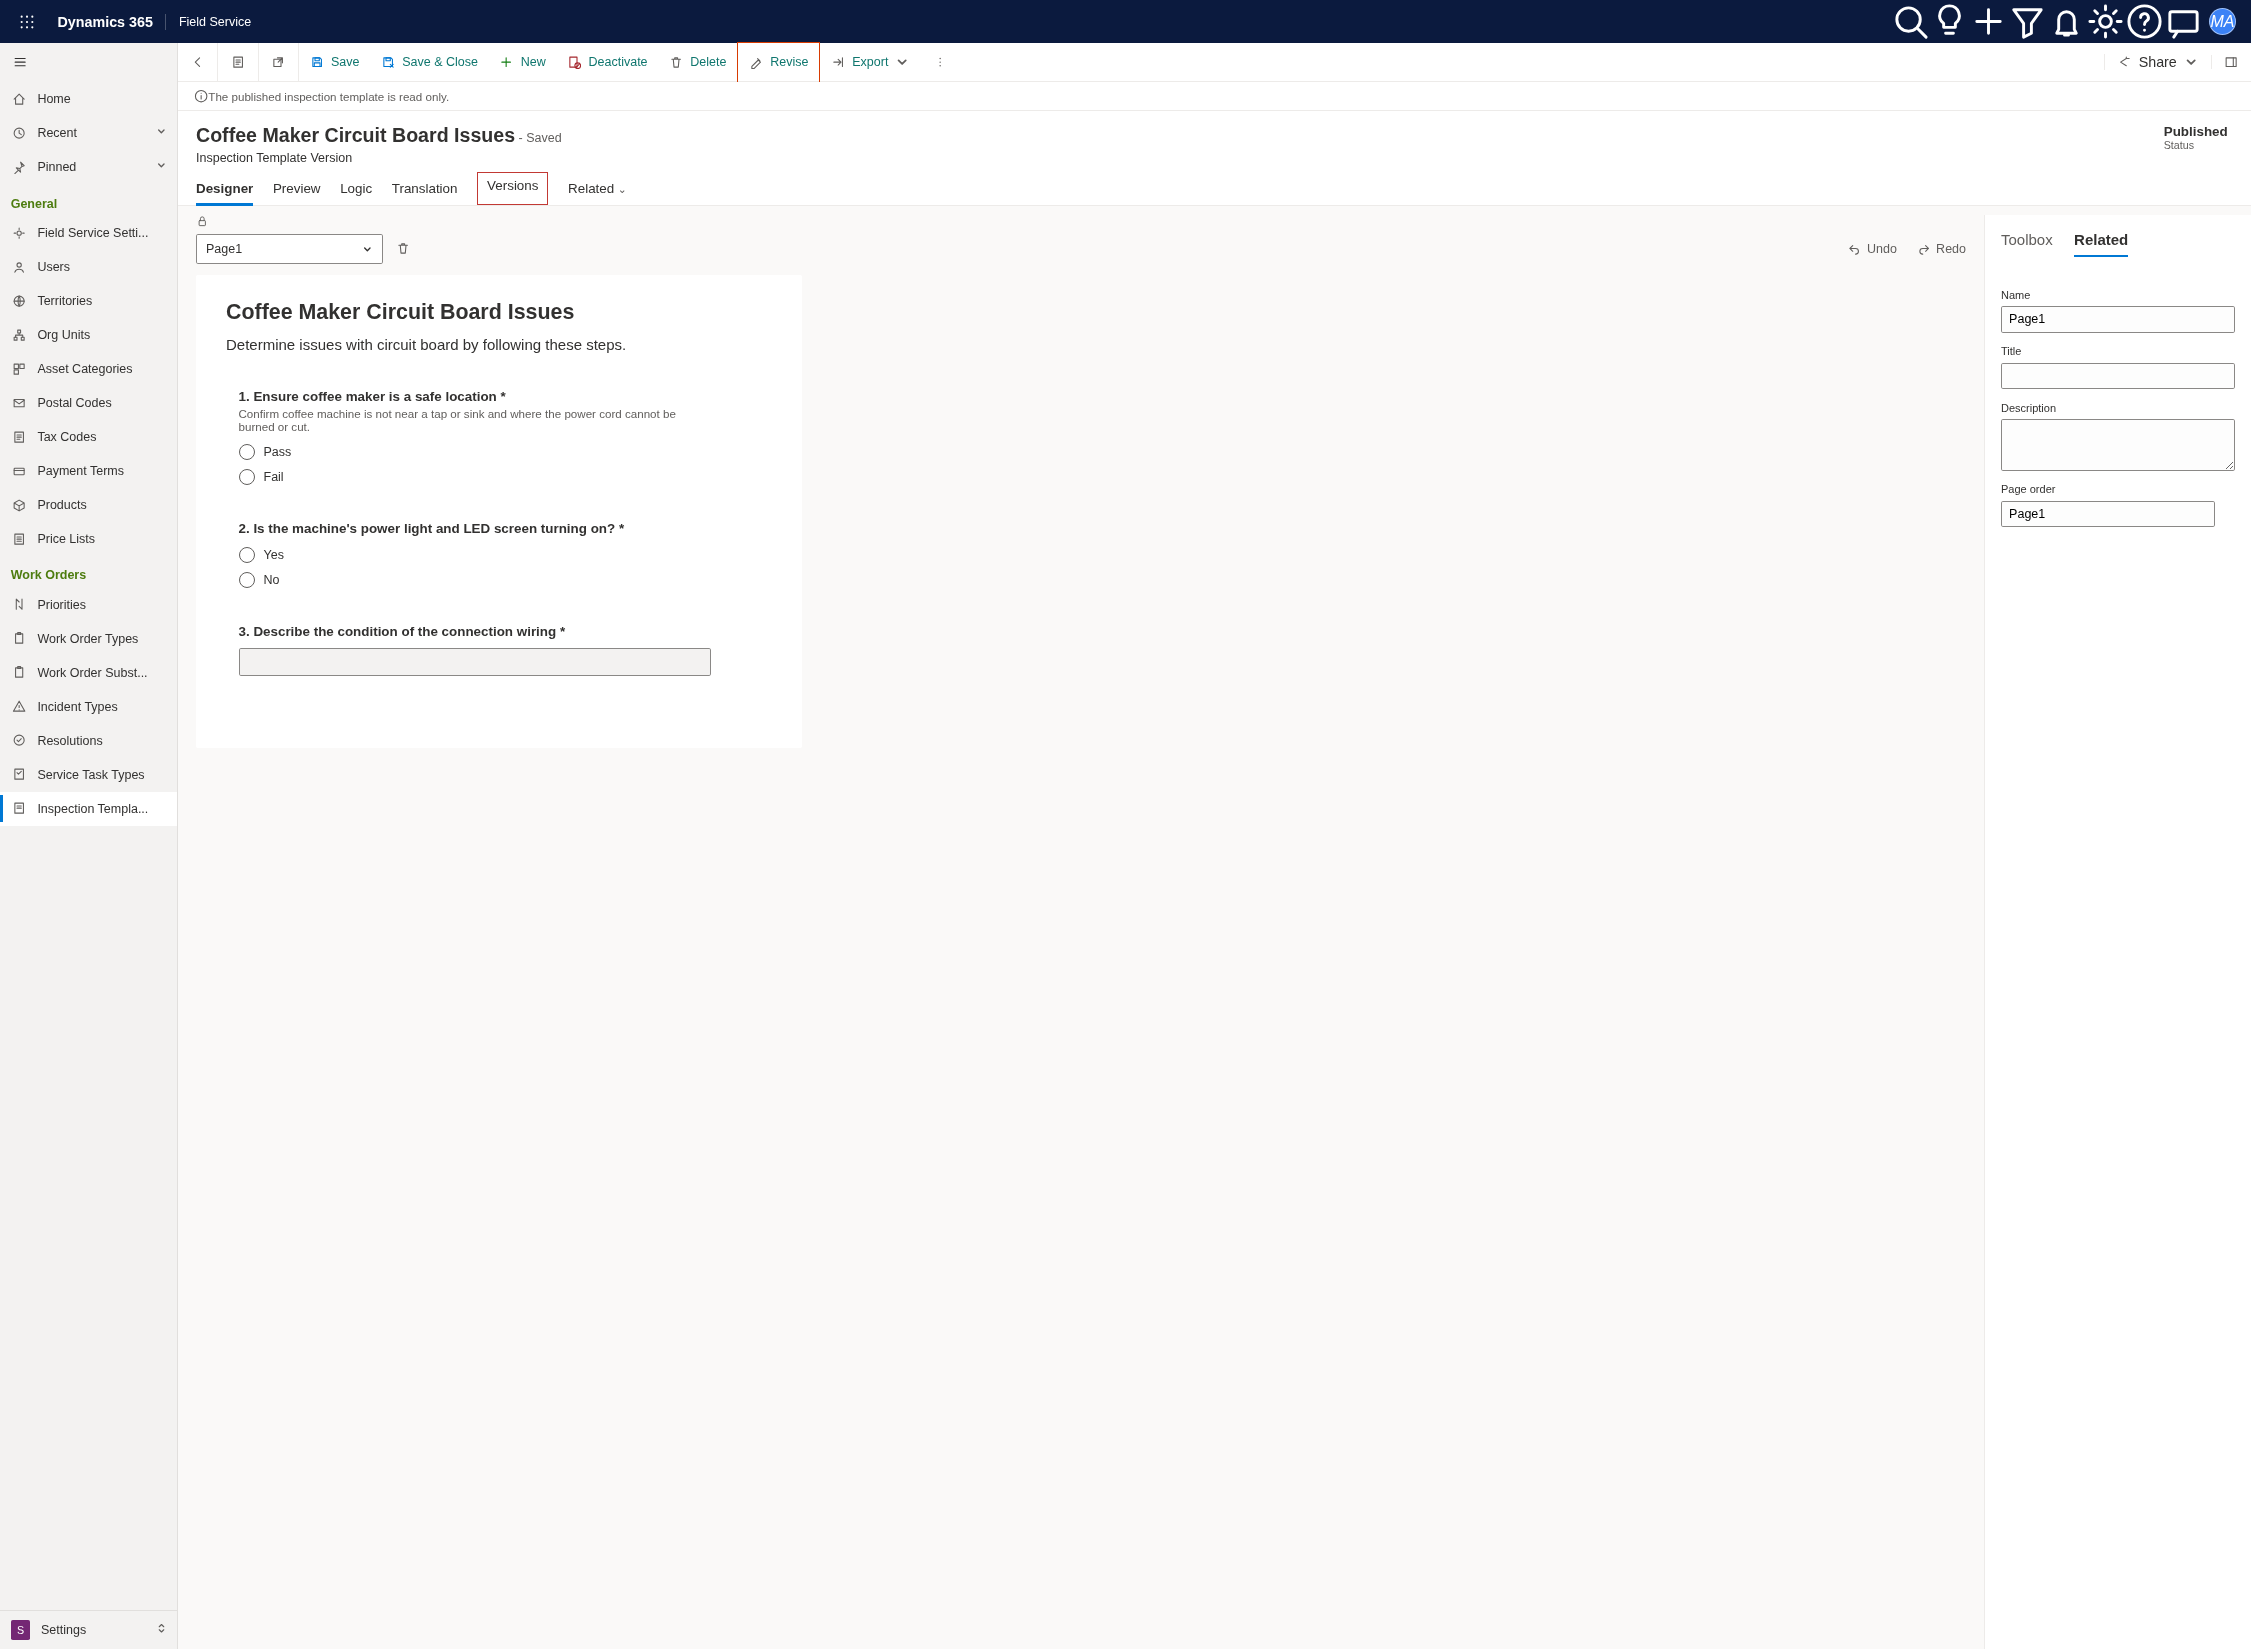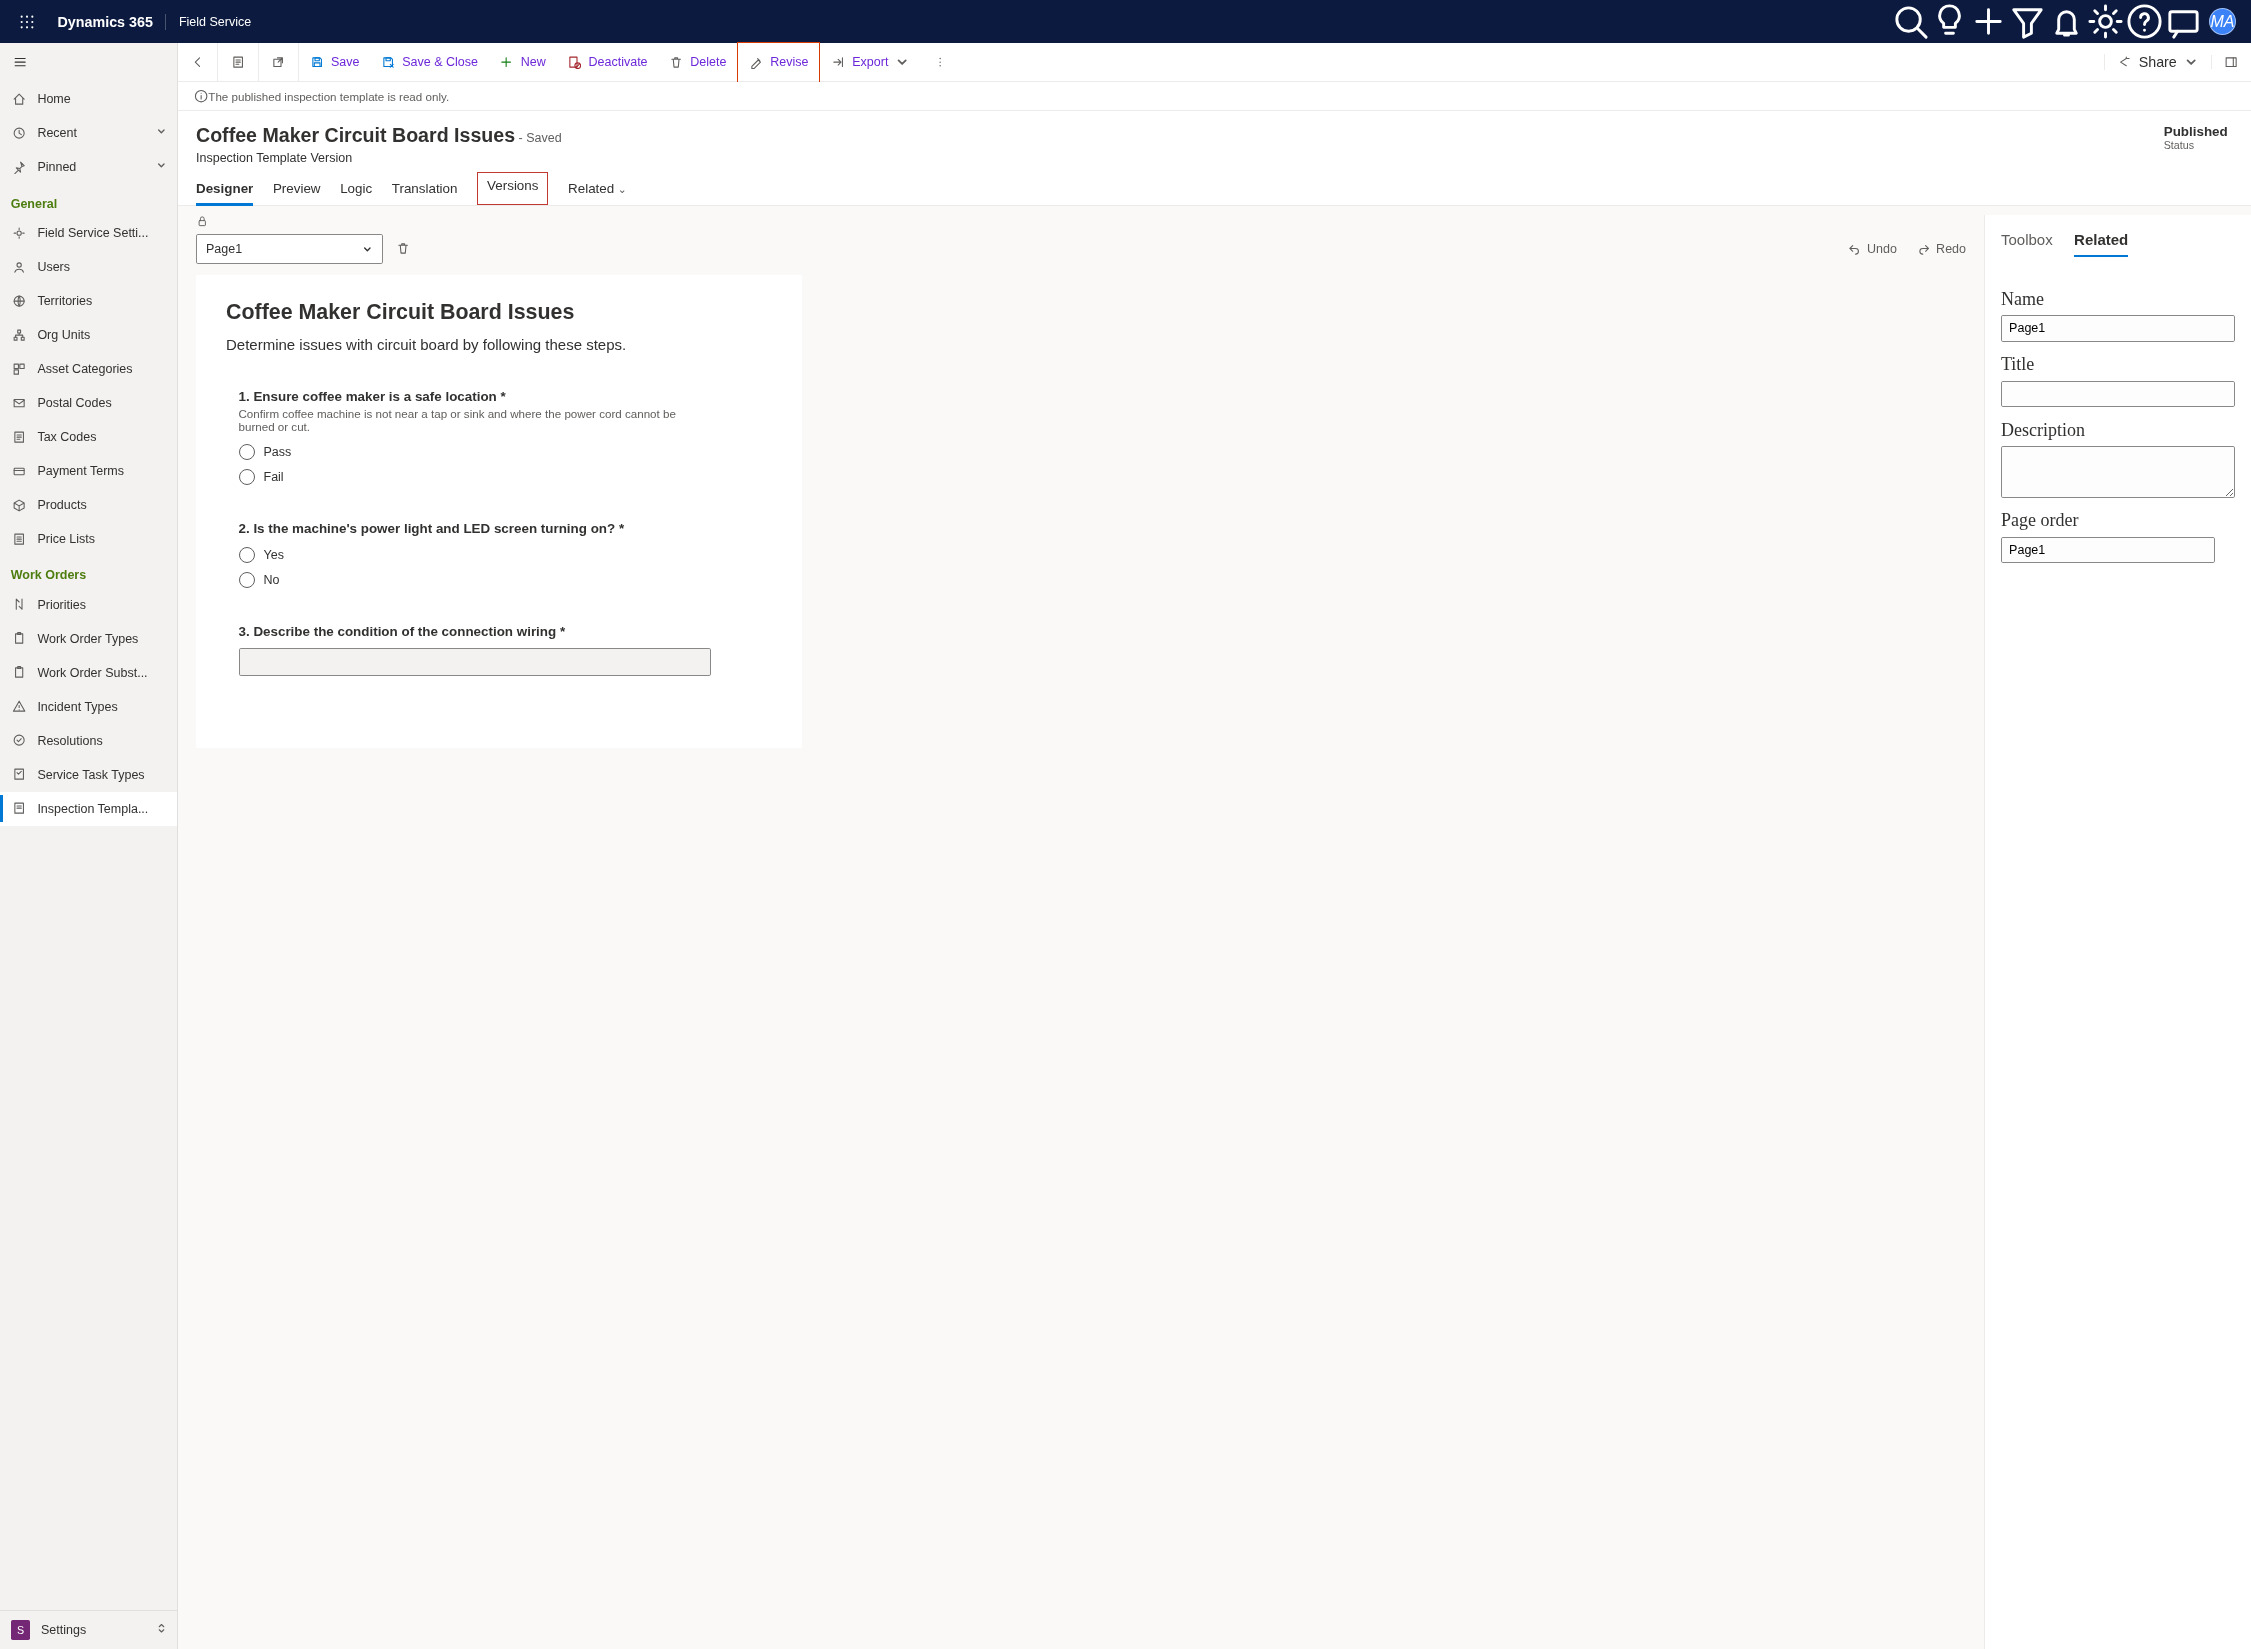--- a/index.html
+++ b/index.html
@@ -32,21 +32,21 @@
 .leftnav .nav-item.active::before { content:""; position:absolute; left:0; top:3.6px; bottom:3.6px; width:2.7px; background:#0078d4; }
 .leftnav .settings-row { height:39px; display:flex; align-items:center; padding:0 10.7px; gap:10.7px; border-top:0.9px solid #e1dfdd; font-size:12.5px; }
 .leftnav .settings-row .sq { width:19.6px; height:19.6px; background:#742774; color:#fff; display:flex; align-items:center; justify-content:center; font-size:10.7px; border-radius:1.8px;}
 .leftnav .settings-row .ud { margin-left:auto; color:#605e5c; }
 
 
 .maincol { flex:1; display:flex; flex-direction:column; min-width:0; }
 
 
 .cmdbar { height:39px; border-bottom:0.9px solid #edebe9; display:flex; align-items:center; }
-.cmdbar .iconbtn, .cmdbar .cmdbtn { height:39px; display:flex; align-items:center; gap:7.1px; padding:0 10.7px; cursor:pointer; font-size:12.5px; color:#6d28d9; }
+.cmdbar .iconbtn, .cmdbar .cmdbtn { height:39px; display:flex; align-items:center; gap:7.1px; padding:0 10.7px; cursor:pointer; font-size:12.5px; color:#0f766e; }
 .cmdbar .iconbtn { padding:0 12.5px; border-right:0.9px solid #edebe9; }
 .cmdbar .spacer { flex:1; }
 .cmdbar .overflow { padding:0 12.5px; }
 .cmdbar .share { border-left:0.9px solid #edebe9; padding:0 12.5px; display:flex; align-items:center; gap:7.1px;}
 .cmdbar .assist { border-left:0.9px solid #edebe9; padding:0 12.5px; display:flex; align-items:center;}
 .cmdbar svg { width:14.3px; height:14.3px; }
 .cmdbar .green svg { color:#107c10; }
 .cmdbar .red svg { color:#a4262c; }
 .cmdbar .blue svg { color:#0078d4; }
 .cmdbar .gray svg { color:#605e5c; }
@@ -93,21 +93,21 @@
 .q .opts { margin-top:10.7px; display:flex; flex-direction:column; gap:9px; }
 .q .opt { display:flex; align-items:center; gap:9px; font-size:12.5px;}
 .q .opt .radio { width:16px; height:16px; border:1.3px solid #605e5c; border-radius:50%; }
 .q input.txt { width:472px; height:28.5px; border:0.9px solid #8a8886; background:#f3f2f1; border-radius:1.8px; margin-top:9px; }
 
 
 .props { width:267px; background:#fff; border-left:0.9px solid #edebe9; padding:16px 16px; display:flex; flex-direction:column; }
 .props .ptabs { display:flex; gap:21.4px; margin-bottom:19.6px; }
 .props .ptab { font-size:15px; padding-bottom:7.1px; cursor:pointer; color:#605e5c; }
 .props .ptab.active { color:#323130; font-weight:600; border-bottom:2.7px solid #0078d4; }
-.props label { font-size:18px; font-weight:400; display:block; margin-bottom:5.3px; margin-top:12.5px;font-family:Liberation Serif, serif;}
+.props label { font-size:11px; font-weight:400; display:block; margin-bottom:5.3px; margin-top:12.5px;}
 .props input, .props textarea { width:100%; border:0.9px solid #8a8886; border-radius:1.8px; padding:5.3px 7.1px; font-size:12.5px; font-family:inherit; background:#fdfdfd;}
 .props textarea { height:52px; resize:vertical; }
 .props .po { width:214px; }
 
 
 .canvas-wrap::-webkit-scrollbar { width:7.1px; }
 .canvas-wrap::-webkit-scrollbar-thumb { background:#c8c6c4; border-radius:3.6px;}
 
 
 svg { fill:none; stroke:currentColor; stroke-width:1.5; stroke-linecap:round; stroke-linejoin:round; }

